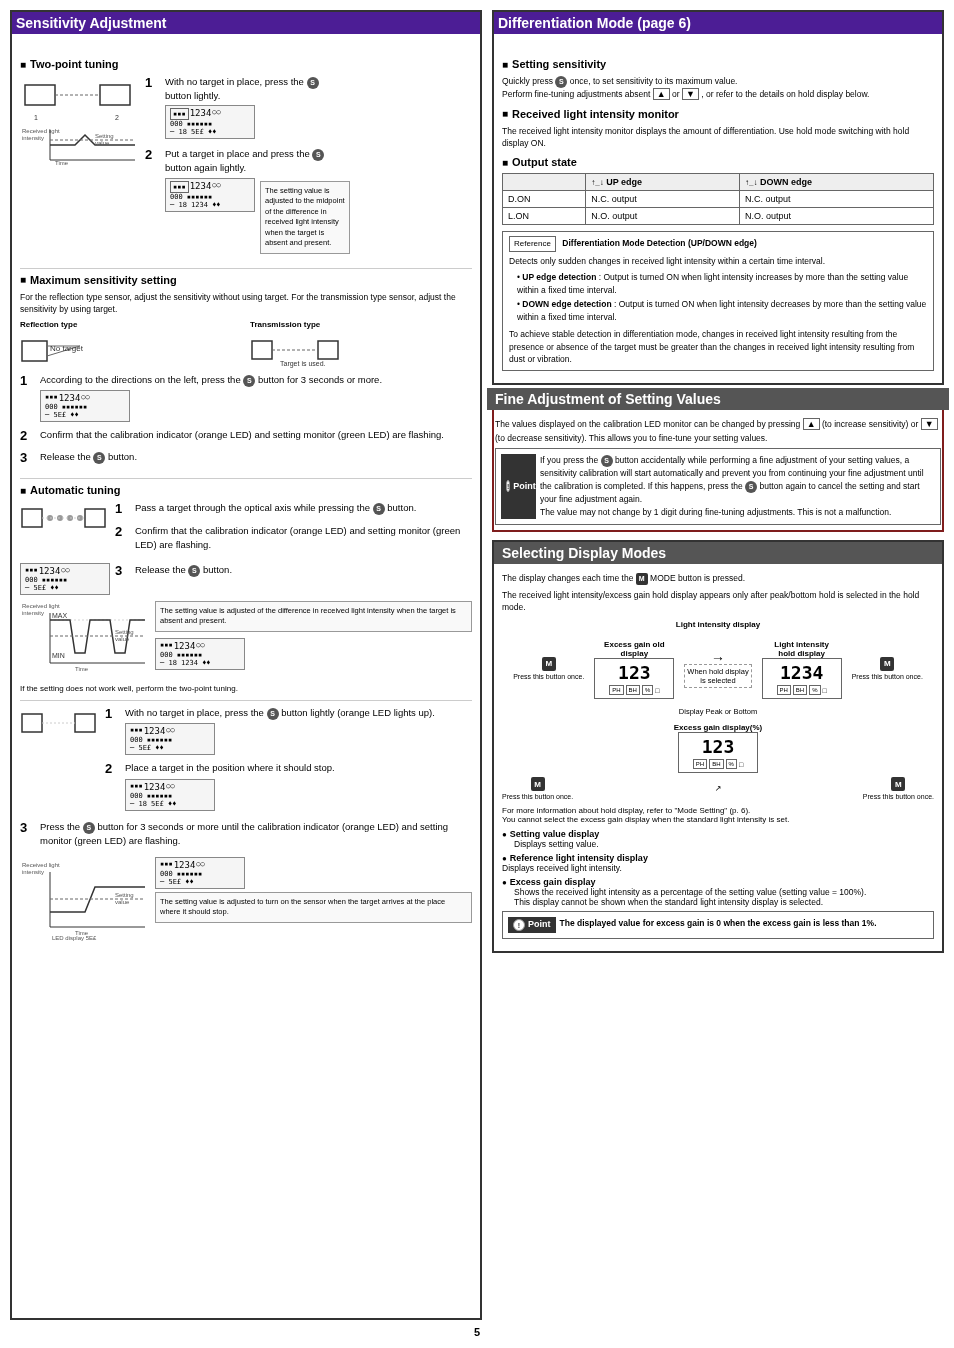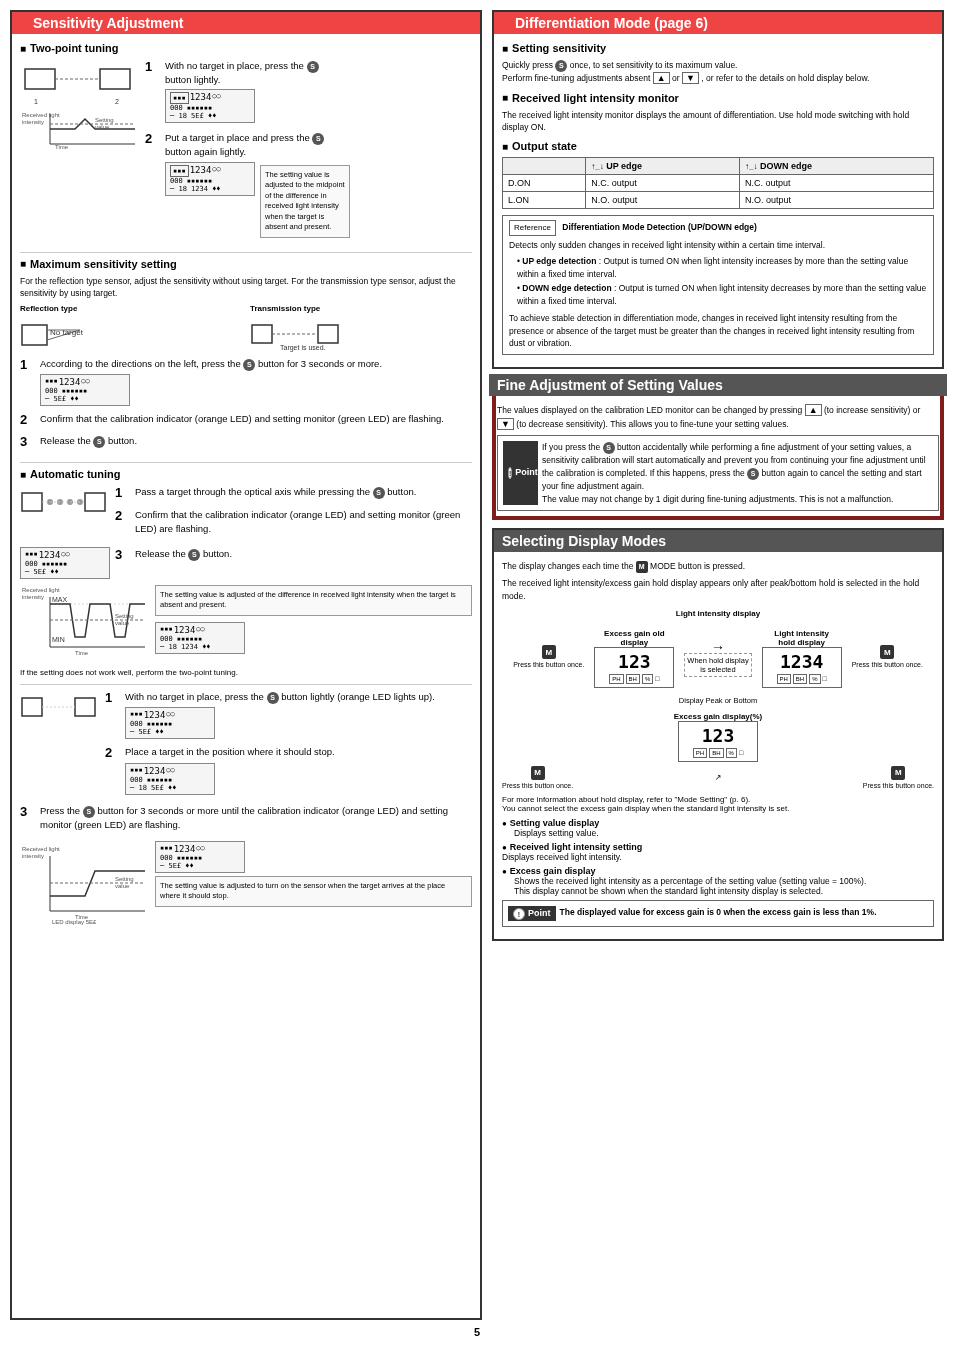--- a/index.html
+++ b/index.html
@@ -35,24 +35,24 @@
       flex-direction: column;
       gap: 8px;
     }
     .section-box {
       border: 2px solid #333;
       padding: 8px;
     }
     .section-title {
       font-size: 14px;
       font-weight: bold;
-      background: #ef4444;
+      background: #4c1d95;
       color: #fff;
-      padding: 3px 21px;
-      margin: -8px -8px 8px -8px;
+      padding: 3px 4px;
+      margin: -8px -8px 24px -8px;
     }
     .subsection-title {
       font-size: 11px;
       font-weight: bold;
       margin-bottom: 5px;
       display: flex;
       align-items: center;
       gap: 4px;
     }
     .subsection-title::before {
@@ -267,21 +267,21 @@
     }
     .diag-text {
       flex: 1;
     }
     .hr-divider {
       border: none;
       border-top: 1px solid #ccc;
       margin: 5px 0;
     }
     .fine-adj-section {
-      border: 4px solid #7f1d1d;
+      border: 2px solid #7f1d1d;
       padding: 1px;
     }
     .fine-adj-title {
       font-size: 14px;
       font-weight: bold;
       background: #555;
       color: #fff;
       padding: 3px 8px;
       margin: -8px -8px 8px -8px;
     }
@@ -939,21 +939,21 @@
 
         <p style="font-size:8px;margin-top:3px;">For more information about hold display, refer to "Mode Setting" (p. 6).</p>
         <p style="font-size:8px;">You cannot select the excess gain display when the standard light intensity is set.</p>
 
         <div style="margin-top:5px;">
           <div style="margin-bottom:4px;">
             <div class="bullet-dot" style="font-size:9px;font-weight:bold;">Setting value display</div>
             <div style="font-size:8.5px;margin-left:12px;">Displays setting value.</div>
           </div>
           <div style="margin-bottom:4px;">
-            <div class="bullet-dot" style="font-size:9px;font-weight:bold;">Received light intensity setting</div>
+            <div class="bullet-dot" style="font-size:9px;font-weight:bold;">Reference light intensity display</div>
             <div style="font-size:8.5px;">Displays received light intensity.</div>
           </div>
           <div style="margin-bottom:4px;">
             <div class="bullet-dot" style="font-size:9px;font-weight:bold;">Excess gain display</div>
             <div style="font-size:8.5px;margin-left:12px;">
               <span>Shows the received light intensity as a percentage of the setting value (setting value = 100%).</span><br>
               <span>This display cannot be shown when the standard light intensity display is selected.</span>
             </div>
           </div>
         </div>

